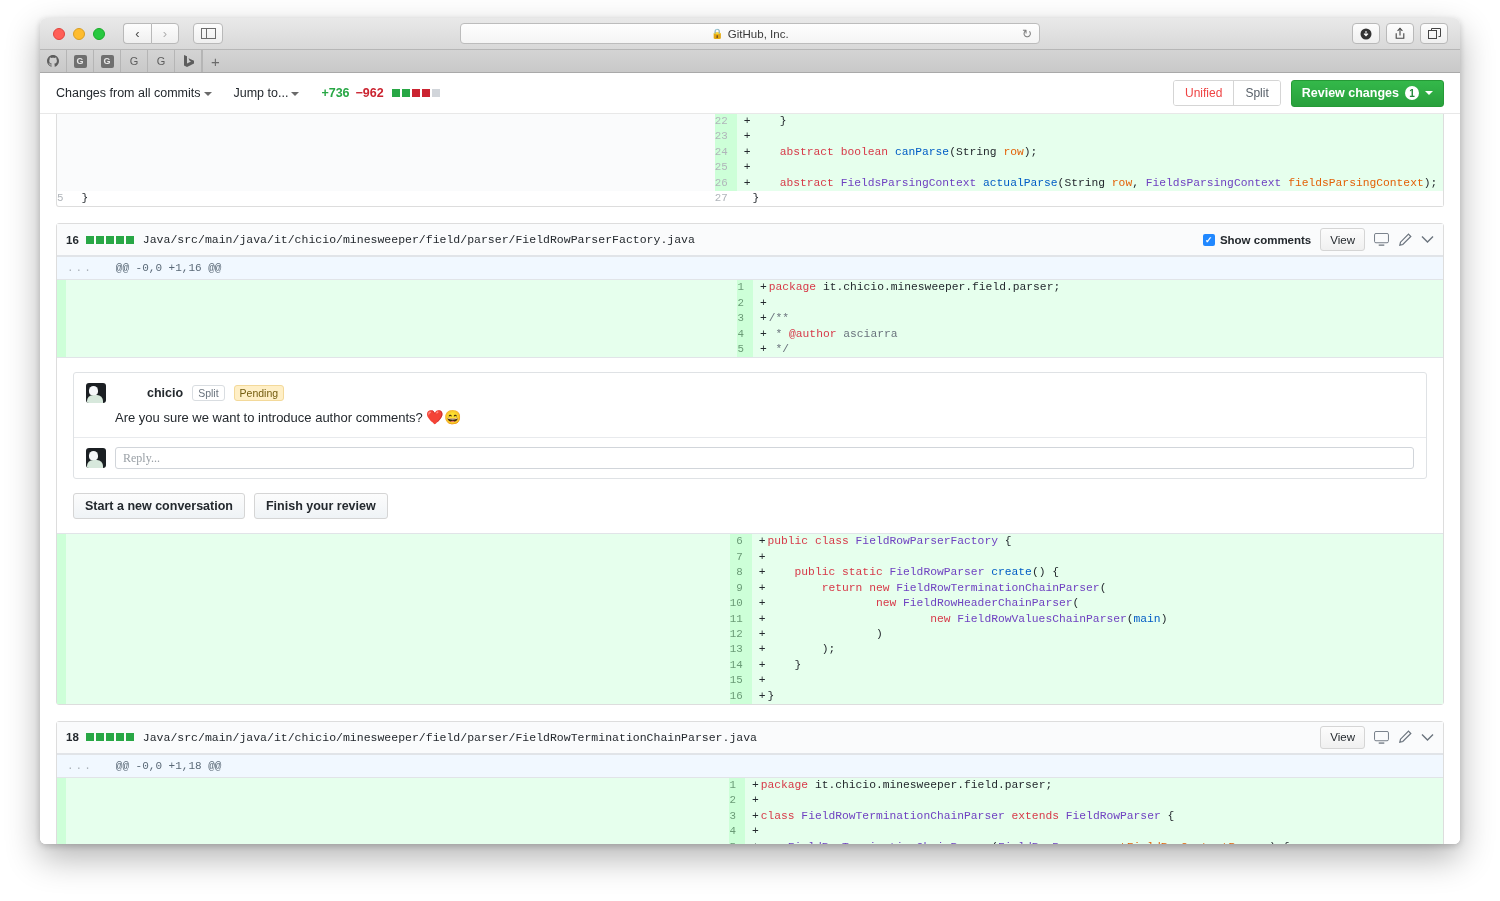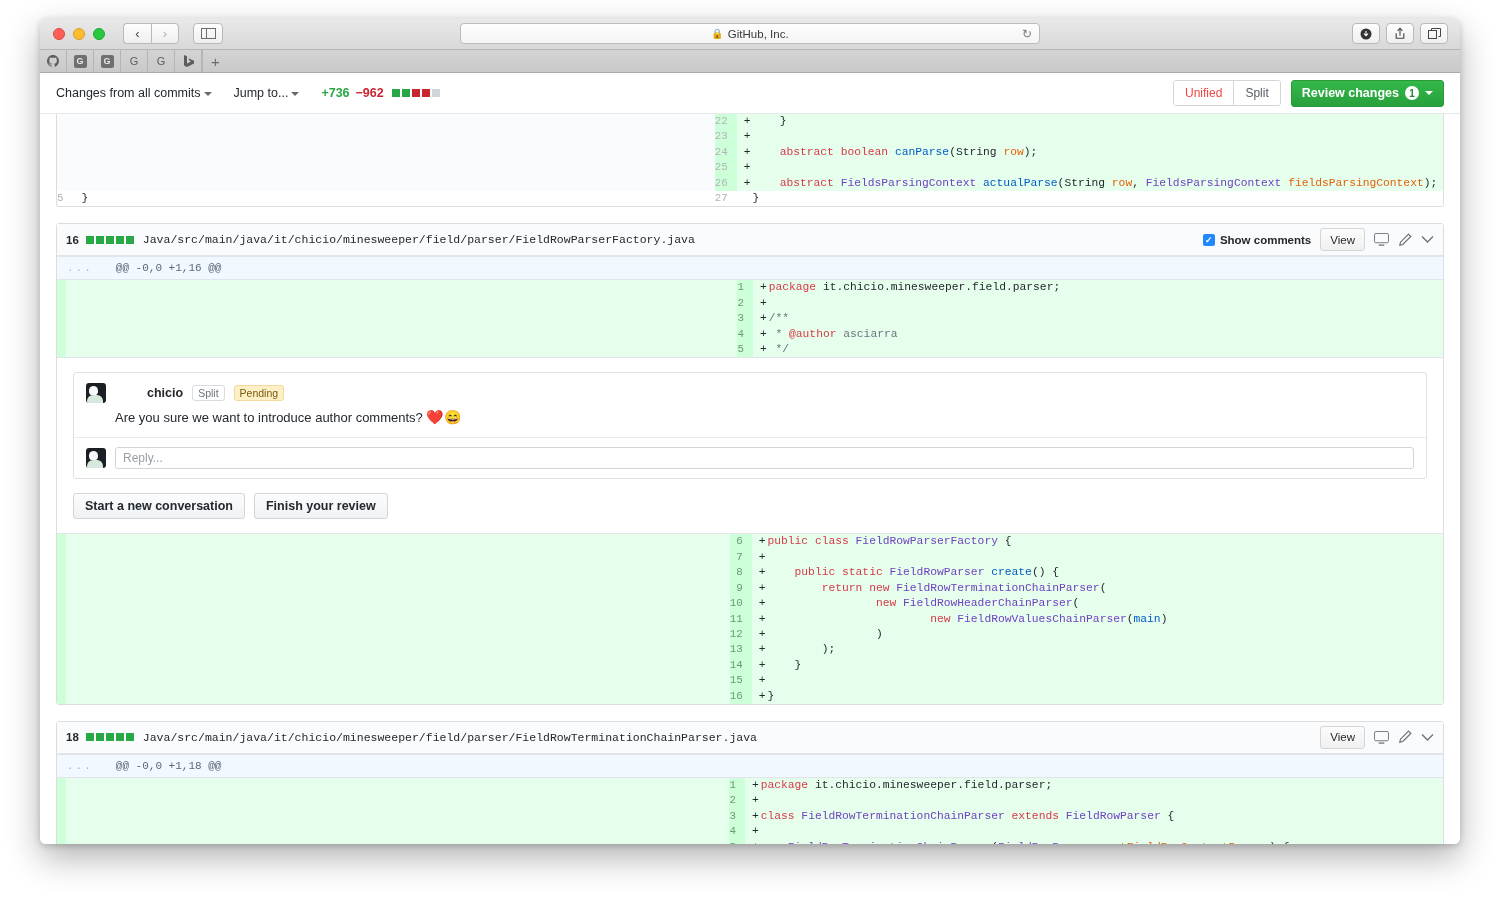--- a/index.html
+++ b/index.html
@@ -200,21 +200,21 @@
                    background:#f6f8fa; border-radius:50% 50% 40% 40%;}
   .avatar:after { content:""; position:absolute; left:1px; bottom:0; width:16px;height:8px;
                   background:#d7e8dc; border-radius:6px 6px 0 0;}
   .cmt-user { font-size:12.5px; font-weight:bold; color:#24292e;margin-left:32px; }
   .chip { font-size:10.5px; border:1px solid #d9dde1; border-radius:3px; padding:1px 5px; color:#6a737d; background:#fff;}
   .chip.pending { background:#ffefc6; border-color:#f3d99a; color:#735c0f; }
   .cmt-body { padding: 4px 12px 12px 41px; font-size:13px; color:#24292e; }
   .emo { font-size:14px; }
   .reply-row { display:flex; align-items:center; gap:9px; padding: 9px 12px; border-top:1px solid #e8eaed; }
   .reply-in { flex:1; height:22px; border:1px solid #d1d5da; border-radius:3px; background:#fff;
-              font-size:12px; color:#9aa0a6; padding: 0 7px; display:flex; align-items:center;}
+              font-size:12px; color:#9aa0a6; padding: 0 7px; display:flex; align-items:center;font-family:Liberation Serif, serif;}
   .thread-actions { display:flex; gap:9px; padding: 14px 16px 14px 16px; }
   .tbtn {
     height: 26px; padding: 0 11px; border:1px solid #d5d5d5; border-radius:3px;
     background: linear-gradient(#fcfcfc,#eff3f6); font-size:12.5px; font-weight:bold;
     color:#24292e; display:flex; align-items:center;
   }
 </style>
 </head>
 <body>
 

